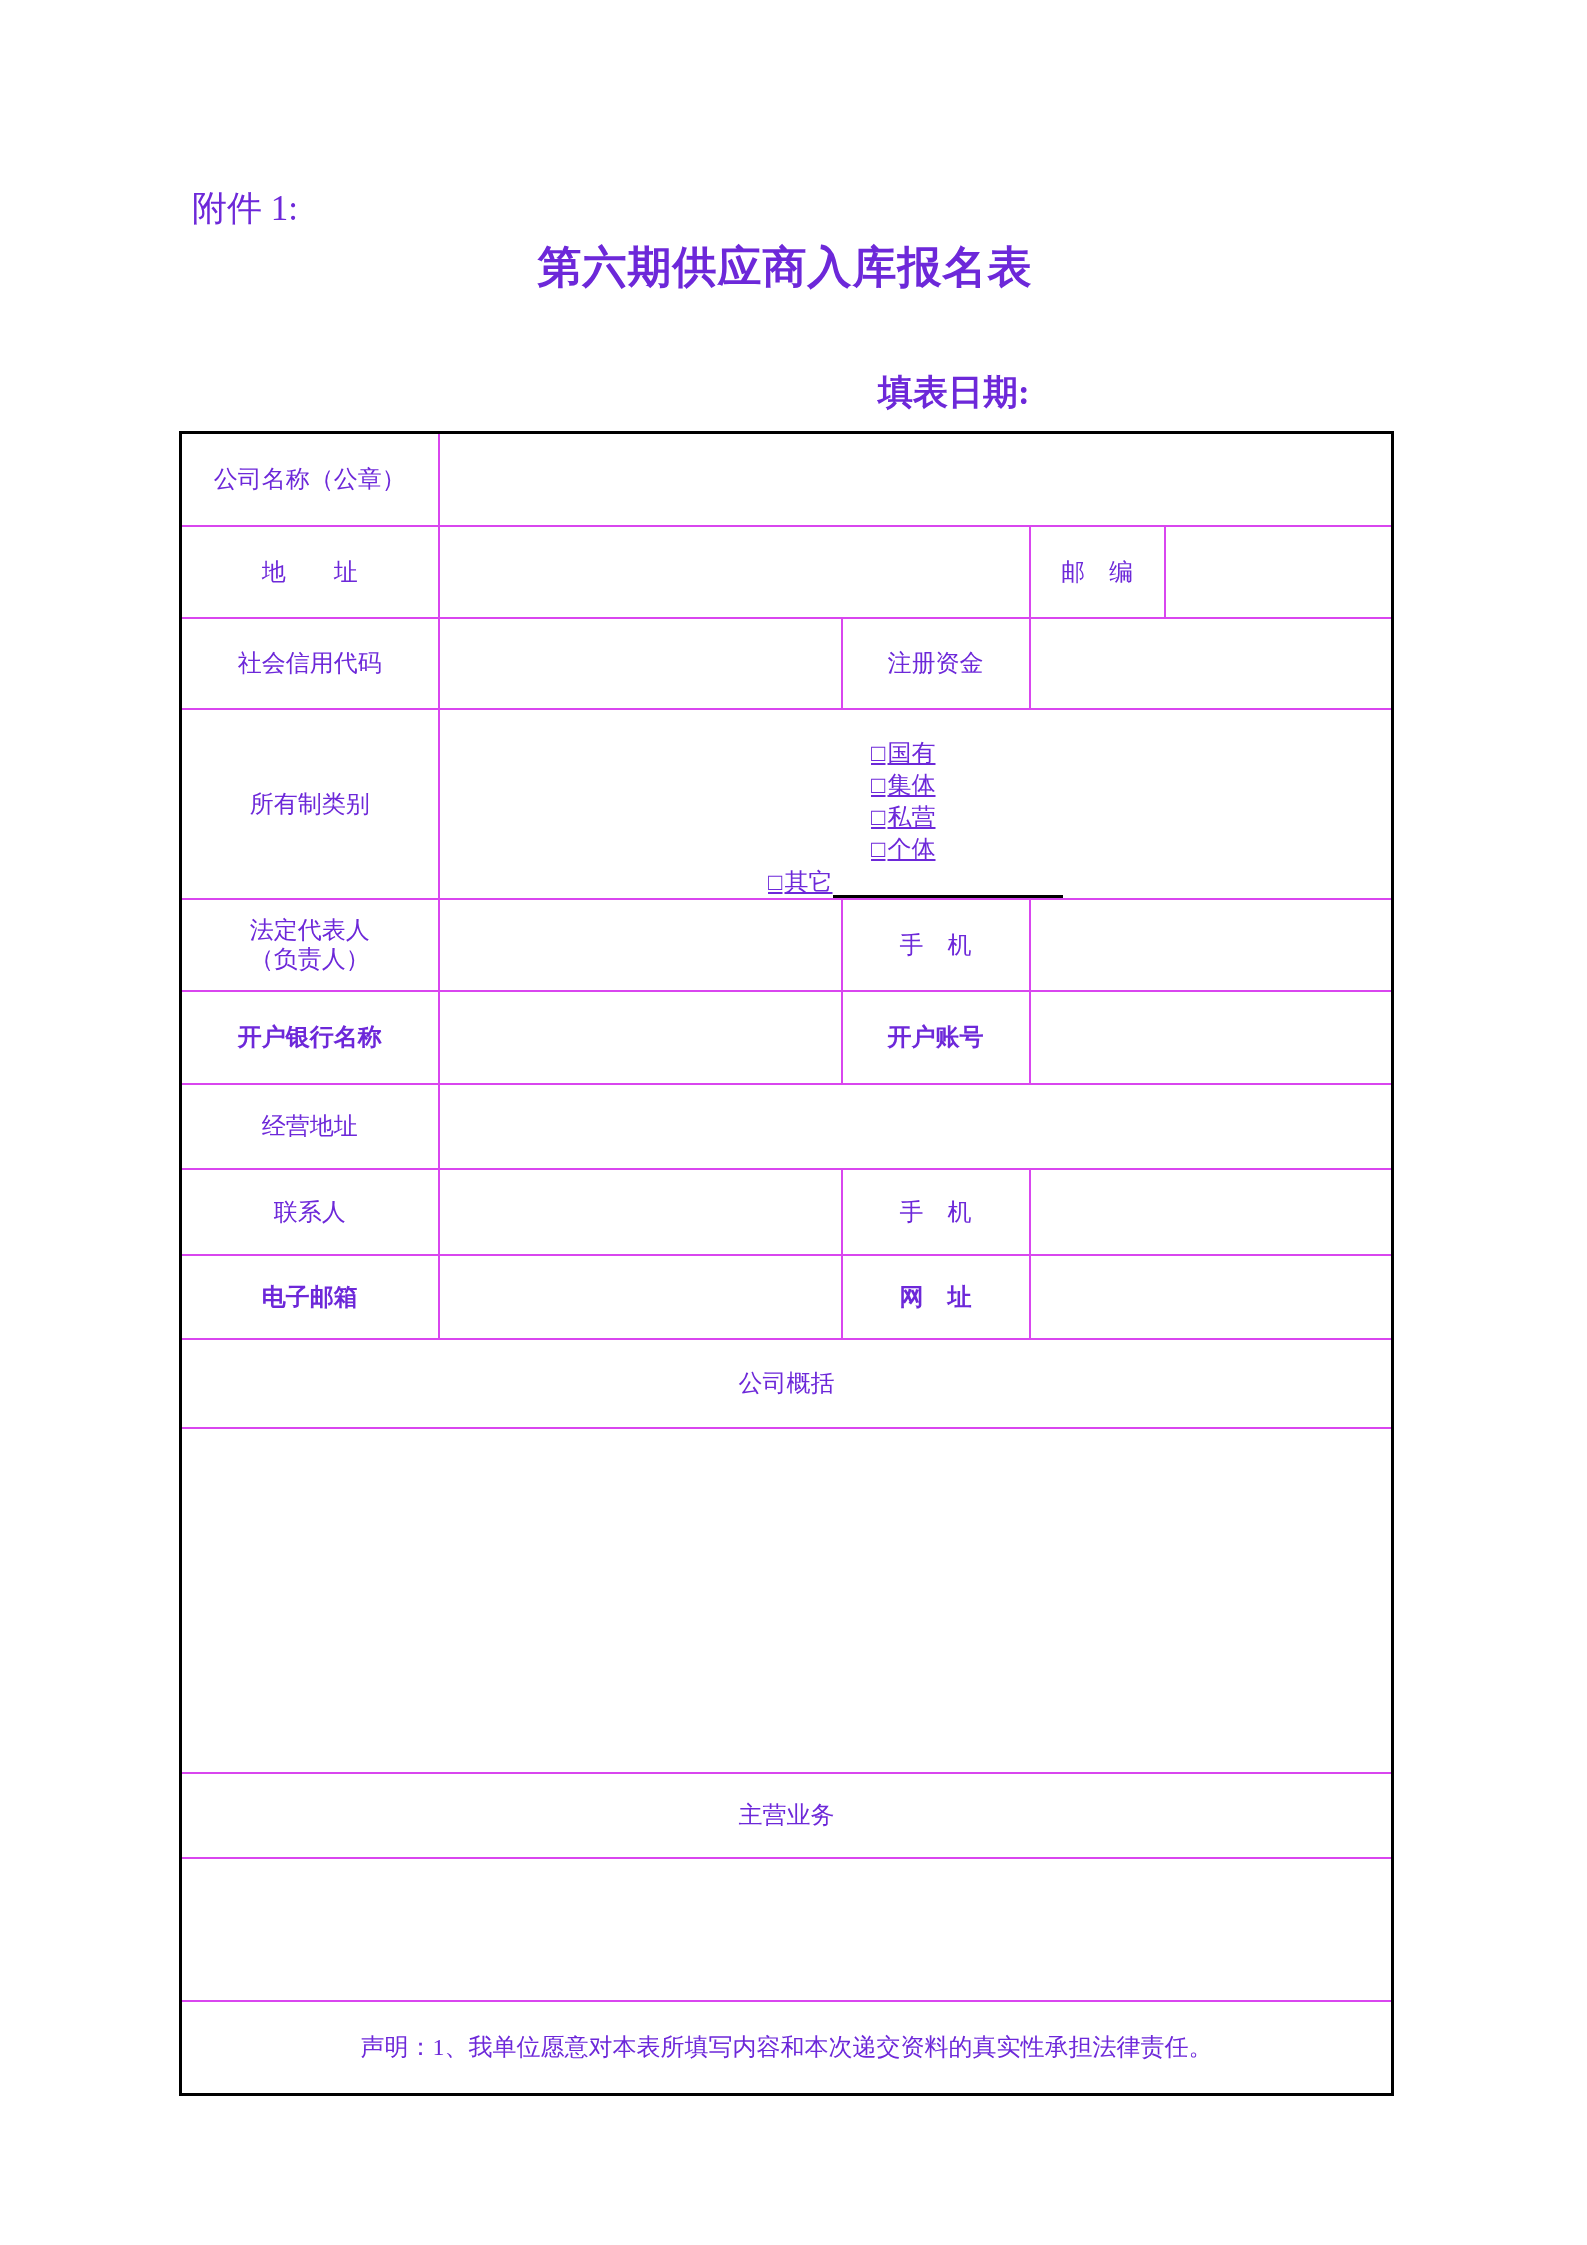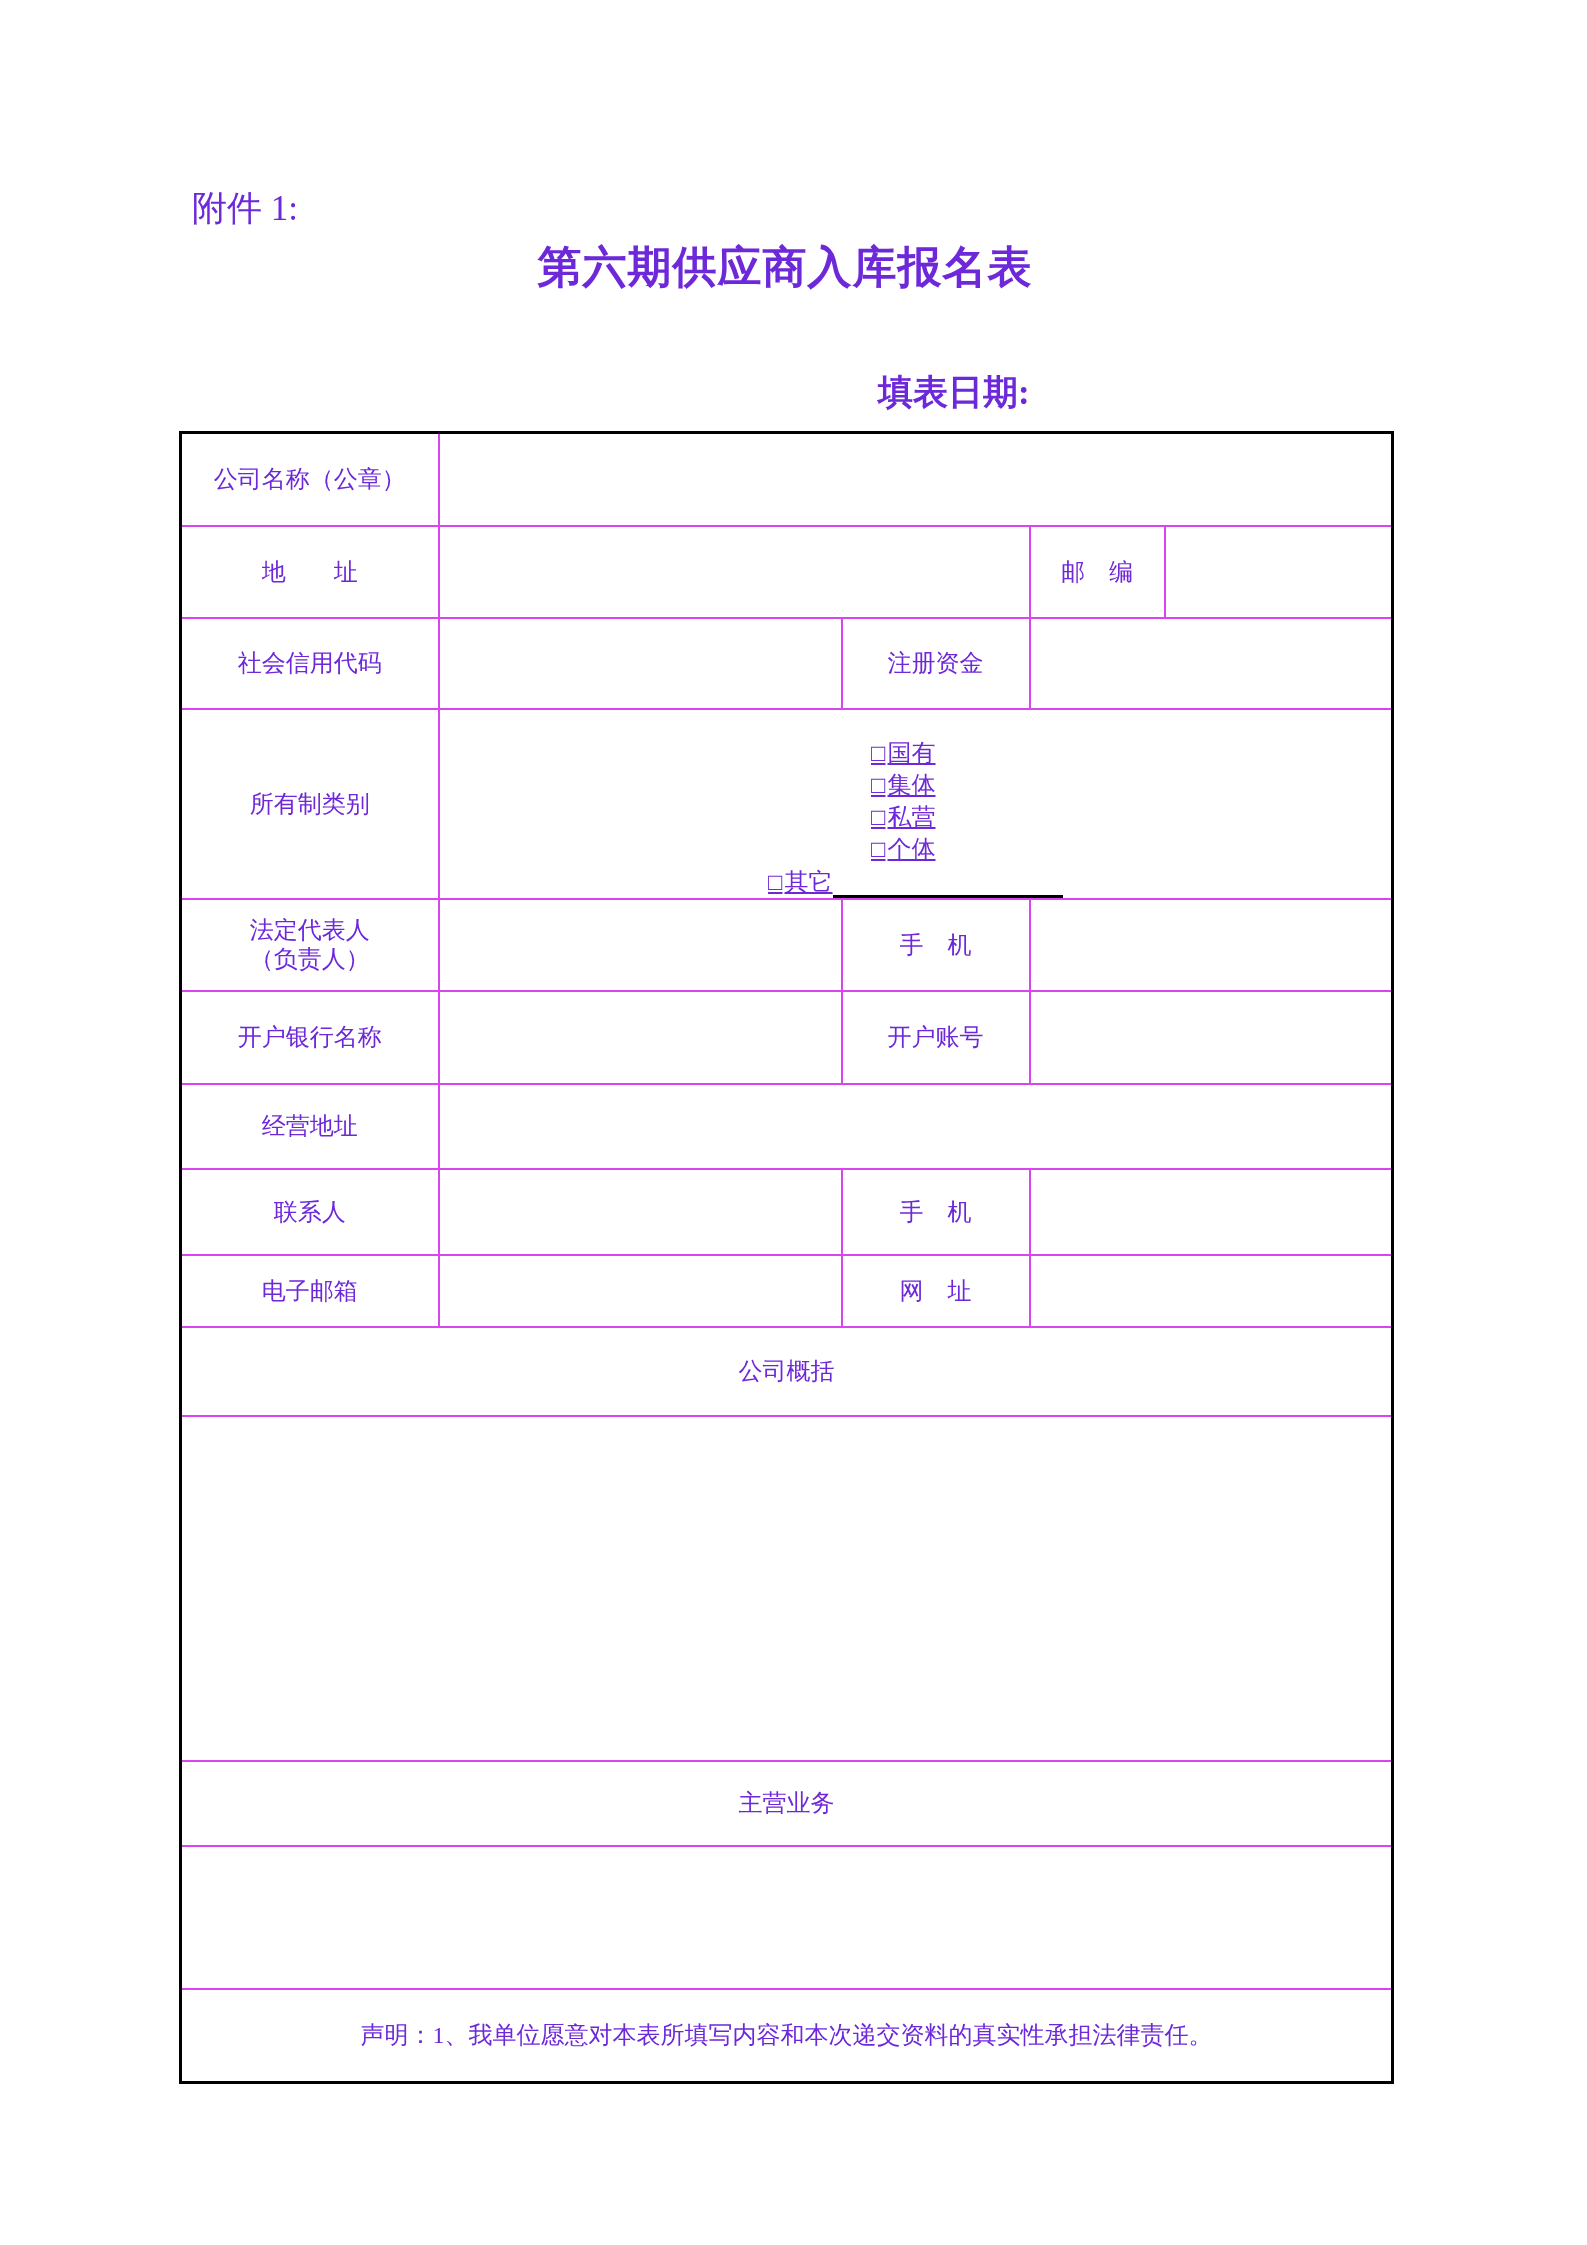--- a/index.html
+++ b/index.html
@@ -51,22 +51,22 @@
     border:2px solid #d946ef;
     font-size:24px;
     text-align:center;
     vertical-align:middle;
     padding:0;
     overflow:hidden;
     white-space:pre-line;
   }
   
   tr.r1{height:93px;} tr.r2{height:92px;} tr.r3{height:91px;}
-  tr.r4{height:93px;} tr.r5{height:92px;padding-left:40px;} tr.r6{height:93px;}
-  tr.r7{height:85px;} tr.r8{height:86px;} tr.r9{height:72px;}
+  tr.r4{height:93px;} tr.r5{height:92px;padding-left:40px;} tr.r6{height:93px;font-weight:bold;}
+  tr.r7{height:85px;} tr.r8{height:86px;} tr.r9{height:84px;font-weight:bold;}
   tr.r10{height:89px;} tr.r11{height:345px;} tr.r12{height:85px;}
   tr.r13{height:143px;} tr.r14{height:94px;}
 
   td.two-line{line-height:1.2;}
   td.checkbox-cell{
     text-align:left;
     padding-left:14px;
     white-space:nowrap;
   }
   .opt{margin-right:24px;white-space:nowrap;text-decoration:underline;}

